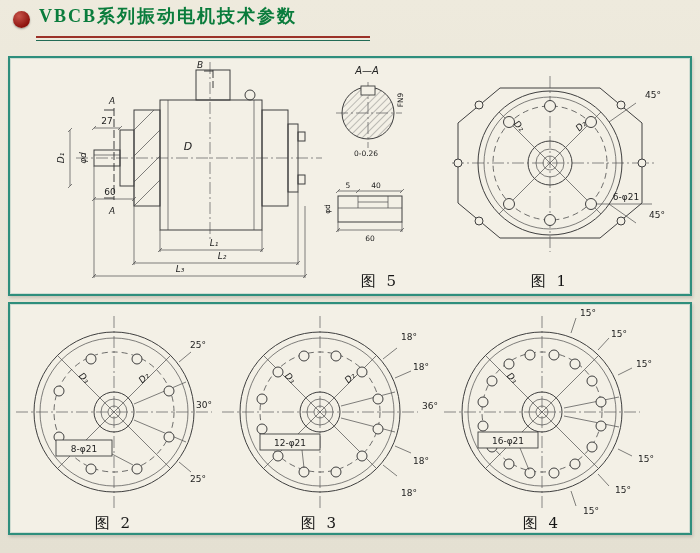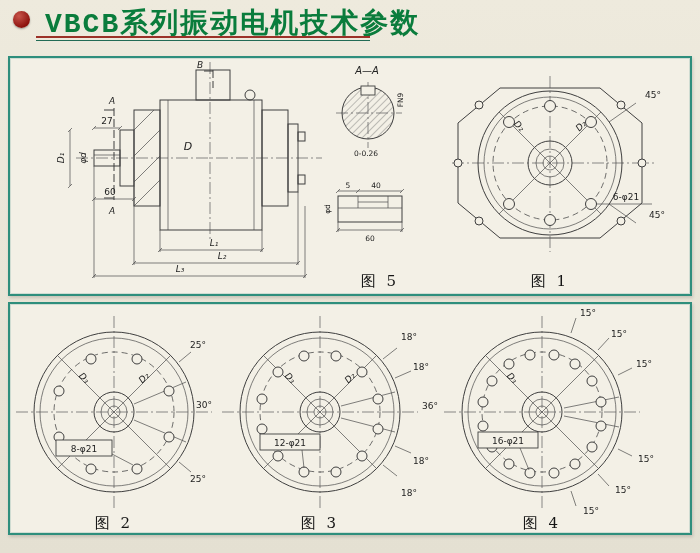--- a/index.html
+++ b/index.html
@@ -8,22 +8,22 @@
     position:relative; overflow:hidden;
     background:#e9e5d8;
     font-family:"DejaVu Sans", sans-serif;
   }
   .page { position:absolute; inset:0;
     background:linear-gradient(180deg,#eeeadd 0%, #e8e4d6 60%, #e4e0d2 100%); }
   .header { position:absolute; left:0; top:0; width:100%; height:54px; }
   .bullet { position:absolute; left:13px; top:11px; width:17px; height:17px; border-radius:50%;
     background:radial-gradient(circle at 35% 30%, #c8544a, #8d120e 70%);
     box-shadow:0 1px 2px rgba(0,0,0,.35); }
-  .title { position:absolute; left:45px; top:4px; white-space:nowrap;
-    font-family:Liberation Mono, monospace; font-weight:bold; font-size:28px;
+  .title { position:absolute; left:39px; top:4px; white-space:nowrap;
+    font-family:Liberation Serif, serif; font-weight:bold; font-size:18px;
     letter-spacing:2px; color:#0a7c3c; }
   .title-underline { position:absolute; left:36px; top:36px; width:334px; height:5px;
     border-top:2px solid #9c3128; border-bottom:1px solid #226b55; }
   .panel { position:absolute; left:8px; width:684px; background:#f3f0e6;
     border:2px solid #2e8e7c; box-shadow: inset 0 0 0 1px #cfdcd2, 1px 2px 3px rgba(0,0,0,.15); }
   .panel-top { top:56px; height:240px; }
   .panel-bottom { top:302px; height:233px; }
   svg { display:block; width:100%; height:100%; }
 
   .ln   { stroke:#3f3f3f; stroke-width:1; fill:none; }

